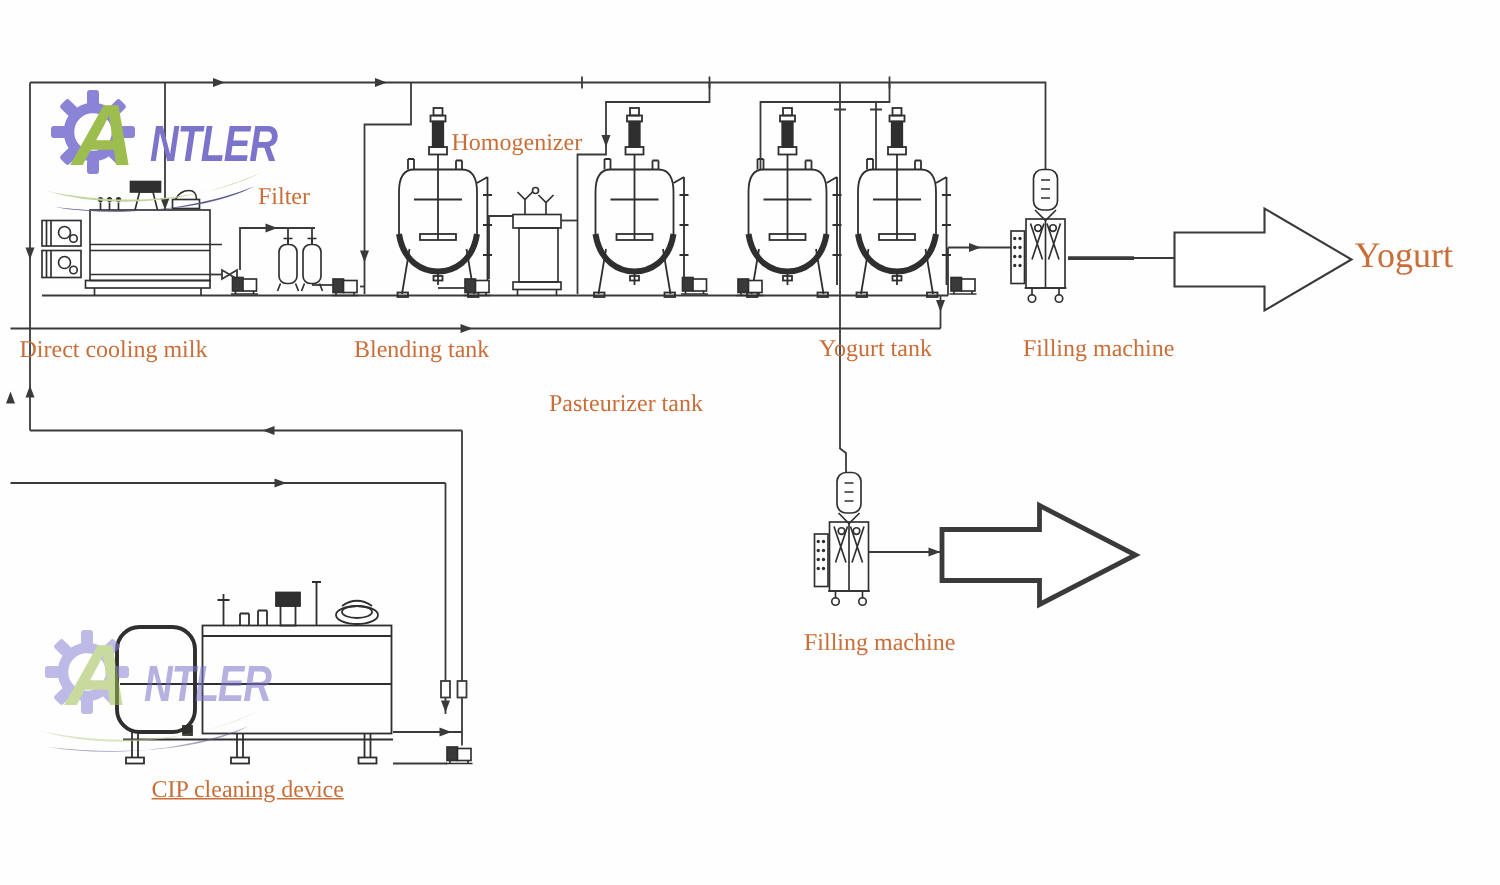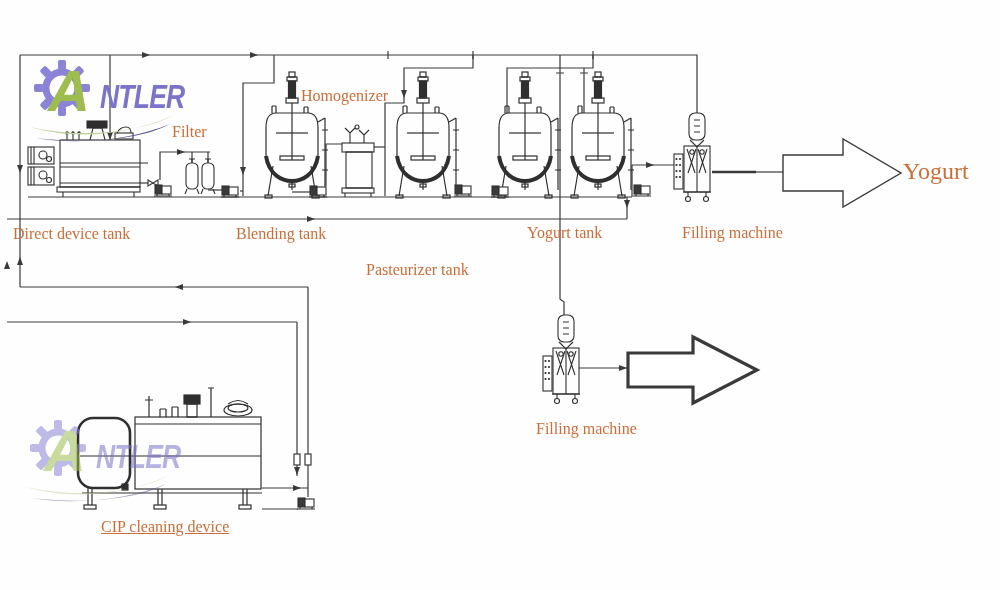--- a/index.html
+++ b/index.html
@@ -7,21 +7,21 @@
          font-family:"Liberation Serif",serif;}
   .stage svg.art{position:absolute;left:0;top:0;}
   .lbl{position:absolute;color:#c96e38;font-size:16px;line-height:1.1;white-space:nowrap;}
   .lbl.big{font-size:24px;}
   .lbl.bold{font-weight:600;}
   .lbl-filter{left:172px;top:123px;}
   .lbl-homog{left:301px;top:87px;}
   .lbl-cooling{left:13px;top:225px;}
   .lbl-blending{left:236px;top:225px;}
   .lbl-pasteurizer{left:366px;top:225px;margin-top:36px;}
-  .lbl-yogurt-tank{left:527px;top:224px;}
+  .lbl-yogurt-tank{left:546px;top:224px;}
   .lbl-filling-top{left:682px;top:224px;}
   .lbl-filling-bottom{left:536px;top:420px;}
   .lbl-cip{left:101px;top:518px;text-decoration:underline;}
   .lbl-out-yogurt{left:903px;top:158px;}
   .lbl-out-milk{left:759px;top:355px;}
   .logo{position:absolute;width:150px;height:92px;}
   .logo.faded{opacity:.55;}
   .logo-top{left:28px;top:56px;}
   .logo-bottom{left:24px;top:416px;}
   .logo-gear{position:absolute;left:-2px;top:-4px;}
@@ -286,21 +286,21 @@
     <span class="logo-a">A</span>
     <span class="logo-rest">NTLER</span>
     <svg class="logo-swoosh" width="150" height="34" viewBox="0 0 150 34">
       <path d="M2,14 C45,27 100,23 146,2 C110,21 50,25 2,14 Z" fill="#c2d49b"></path>
       <path d="M8,25 C55,33 108,25 142,11 C112,27 60,31 8,25 Z" fill="#5c5a90"></path>
     </svg>
   </div>
 
   <div class="lbl lbl-filter">Filter</div>
   <div class="lbl lbl-homog">Homogenizer</div>
-  <div class="lbl lbl-cooling">Direct device tank</div>
+  <div class="lbl lbl-cooling">Direct cooling milk</div>
   <div class="lbl lbl-blending">Blending tank</div>
   <div class="lbl lbl-pasteurizer">Pasteurizer tank</div>
   <div class="lbl lbl-yogurt-tank">Yogurt tank</div>
   <div class="lbl lbl-filling-top">Filling machine</div>
   <div class="lbl lbl-filling-bottom">Filling machine</div>
   <div class="lbl lbl-cip">CIP cleaning device</div>
 
   <div class="lbl big lbl-out-yogurt">Yogurt</div>
 
 </div>

